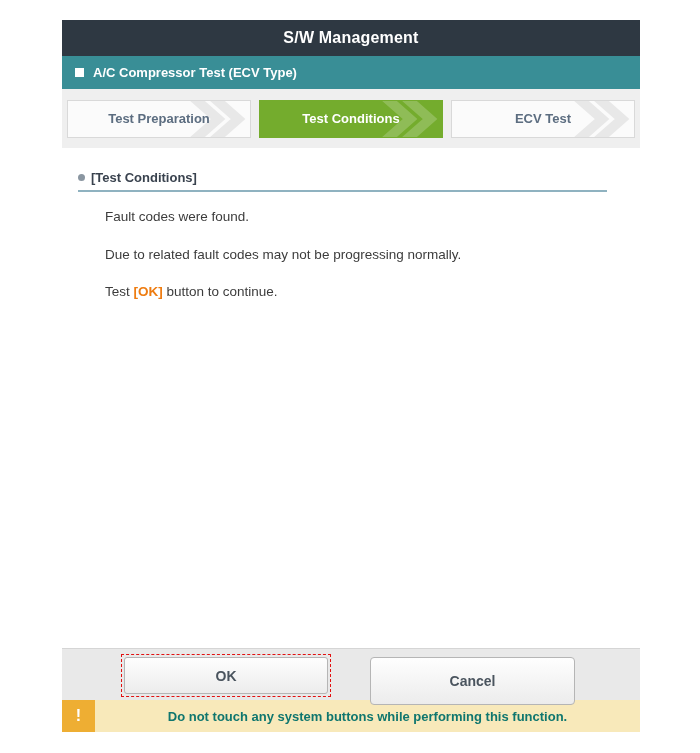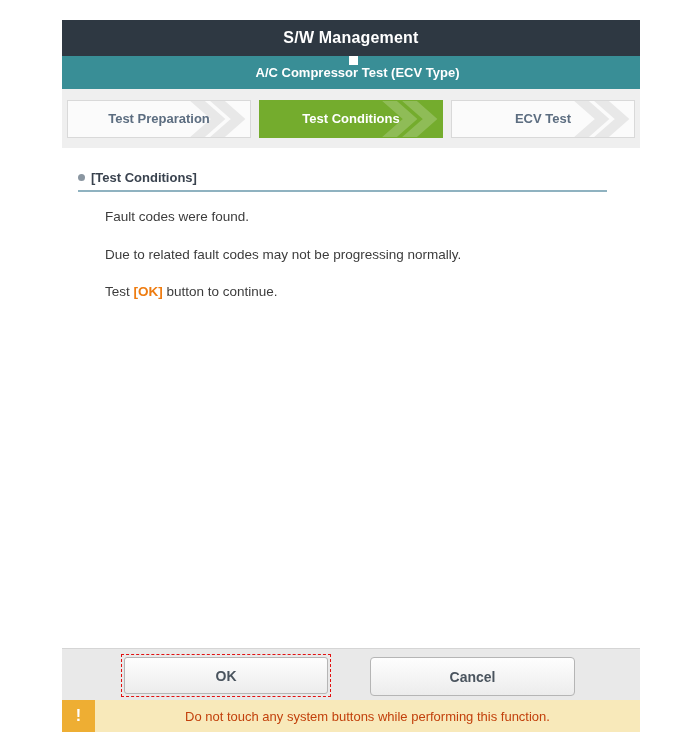--- a/index.html
+++ b/index.html
@@ -14,21 +14,21 @@
   .title-bar{
     height:36px;background:#2e3842;color:#ffffff;
     display:flex;align-items:center;justify-content:center;
     font-size:16px;font-weight:bold;letter-spacing:.2px;
   }
 
   
   .sub-bar{
     height:33px;background:#398e96;color:#ffffff;
     display:flex;align-items:center;
-    font-size:13px;font-weight:bold;padding-left:13px;box-sizing:border-box;flex-direction:column;
+    font-size:13px;font-weight:bold;padding-left:13px;box-sizing:border-box;
   }
   .sq-icon{
     width:9px;height:9px;background:#ffffff;display:inline-block;margin-right:9px;flex:0 0 auto;
   }
 
   
   .steps{
     height:59px;background:#efefef;
     display:flex;align-items:center;justify-content:space-between;
     padding:0 5px;box-sizing:border-box;gap:8px;
@@ -77,34 +77,34 @@
     font-size:14px;font-weight:bold;color:#4a545e;
     display:flex;align-items:center;justify-content:center;
     box-sizing:border-box;cursor:pointer;padding:4px;
   }
   .ok-focus{
     position:absolute;left:59px;top:5px;width:210px;height:43px;
     border:1px dashed #e21111;box-sizing:border-box;
     display:flex;align-items:center;justify-content:center;
   }
   .btn-ok{width:204px;height:37px;}
-  .btn-cancel{position:absolute;left:308px;top:8px;width:205px;height:39px;border-radius:4px;}
+  .btn-cancel{position:absolute;left:308px;top:8px;width:205px;height:48px;border-radius:4px;}
 
   
   .warn{
     height:32px;background:#f8e9ba;display:flex;align-items:stretch;
   }
   .warn-icon{
     width:33px;background:#eeae33;color:#ffffff;
     display:flex;align-items:center;justify-content:center;
     font-size:16px;font-weight:bold;flex:0 0 auto;
   }
   .warn-msg{
     flex:1;display:flex;align-items:center;justify-content:center;
-    font-size:13px;font-weight:normal;color:#c2410c;
+    font-size:13px;font-weight:bold;color:#0f766e;
   }
 </style>
 </head>
 <body>
 
 <div class="app">
 
   <div class="title-bar">
     <span>S/W Management</span>
   </div>

